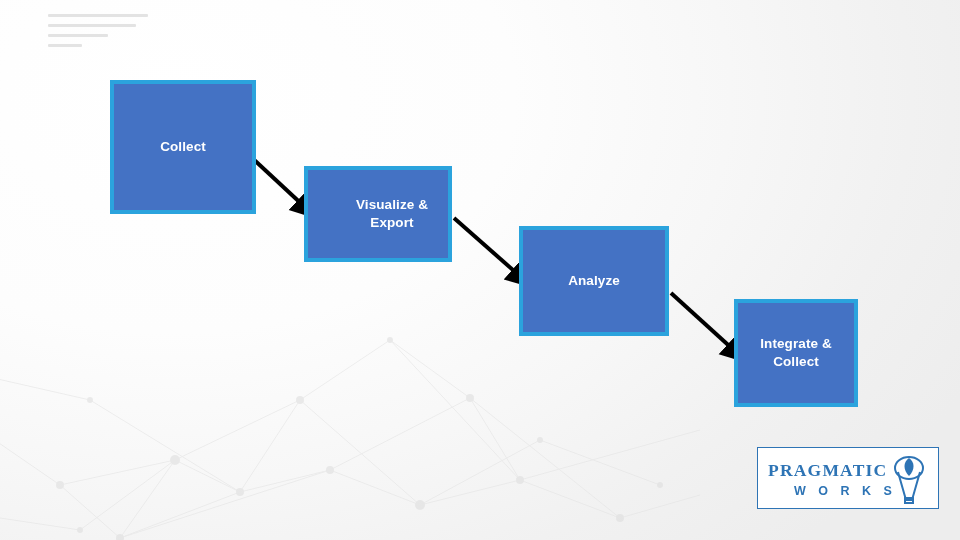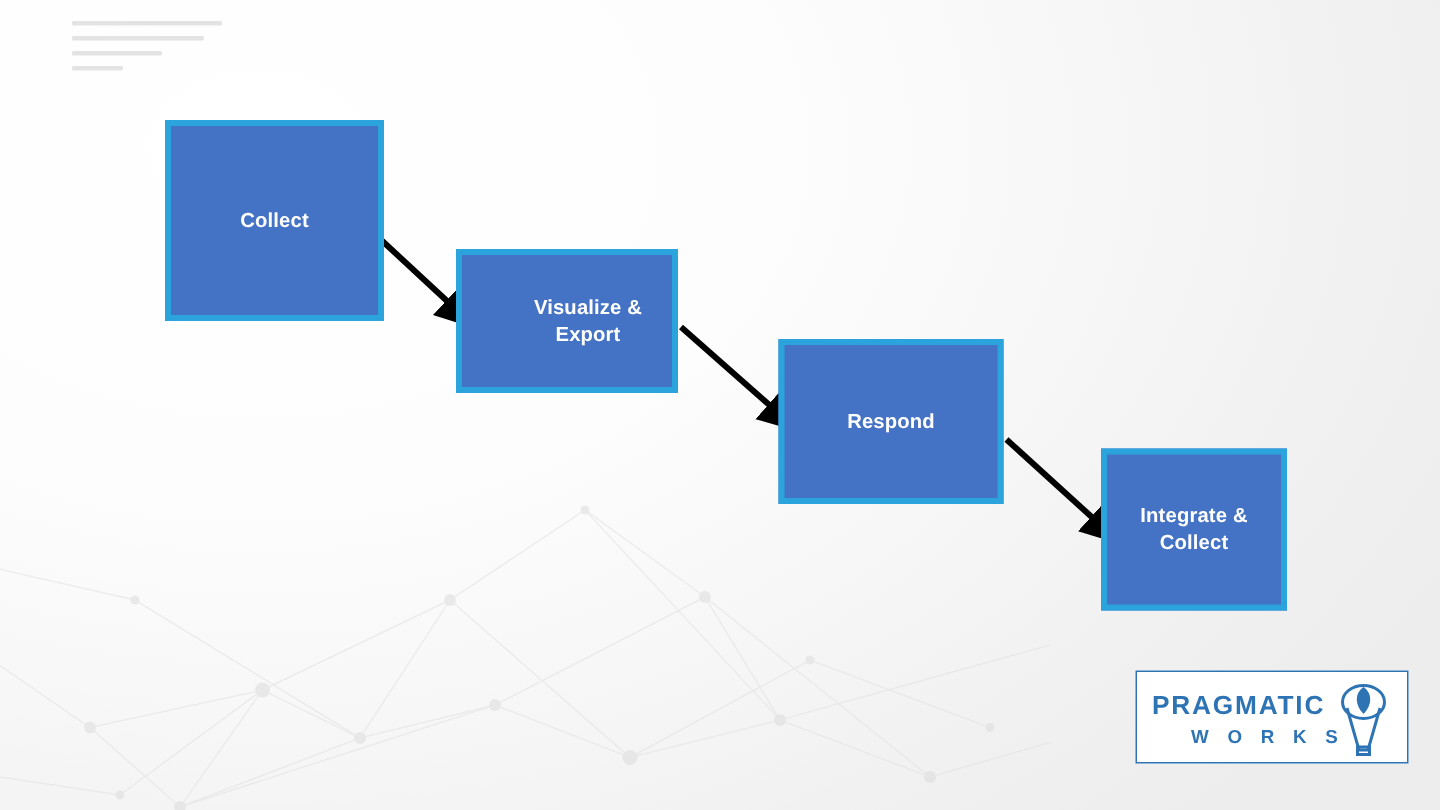--- a/index.html
+++ b/index.html
@@ -95,21 +95,21 @@
     height: 100%;
   }
   #logo .logo-pragmatic {
     position: absolute;
     left: 10px;
     top: 12px;
     font-size: 17.5px;
     font-weight: bold;
     letter-spacing: 1.2px;
     color: #2e74b5;
-    font-family: Liberation Sans, sans-serif;
+    font-family: Liberation Serif, serif;
   }
   #logo .logo-works {
     position: absolute;
     left: 36px;
     top: 36px;
     font-size: 12.5px;
     font-weight: bold;
     letter-spacing: 4.5px;
     color: #2e74b5;
   }
@@ -177,21 +177,21 @@
   </div>
 
   <div class="node" id="node-visualize">
     <span>
       <span>Visualize &amp;</span><br>
       <span>Export</span>
     </span>
   </div>
 
   <div class="node" id="node-respond">
-    <span>Respond</span>
+    <span>Analyze</span>
   </div>
 
   <div class="node" id="node-integrate">
     <span>
       <span>Integrate &amp;</span><br>
       <span>Collect</span>
     </span>
   </div>
 
   <div id="logo">

